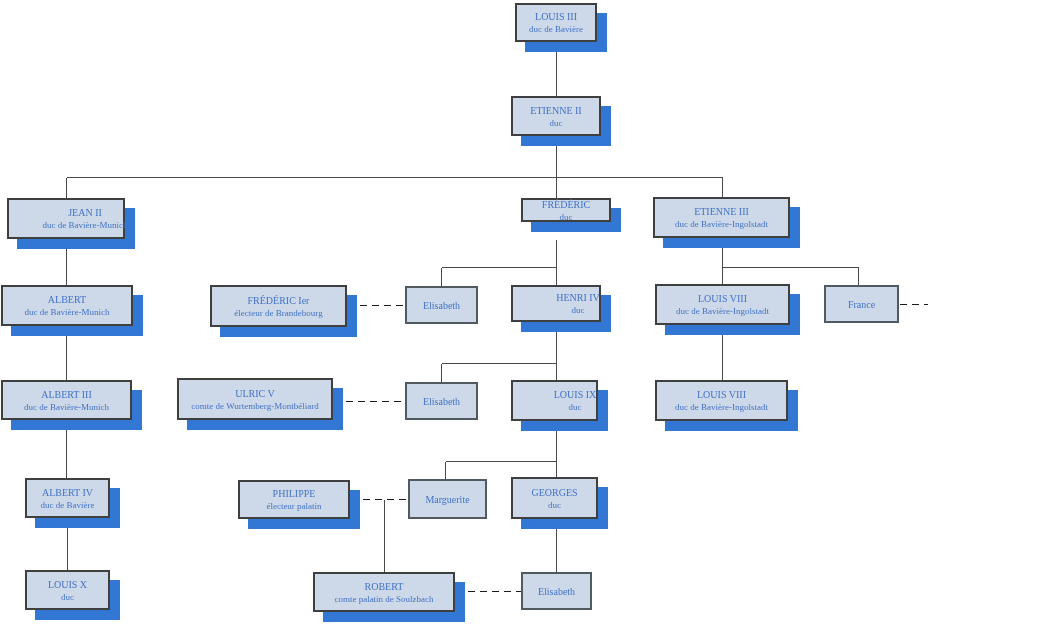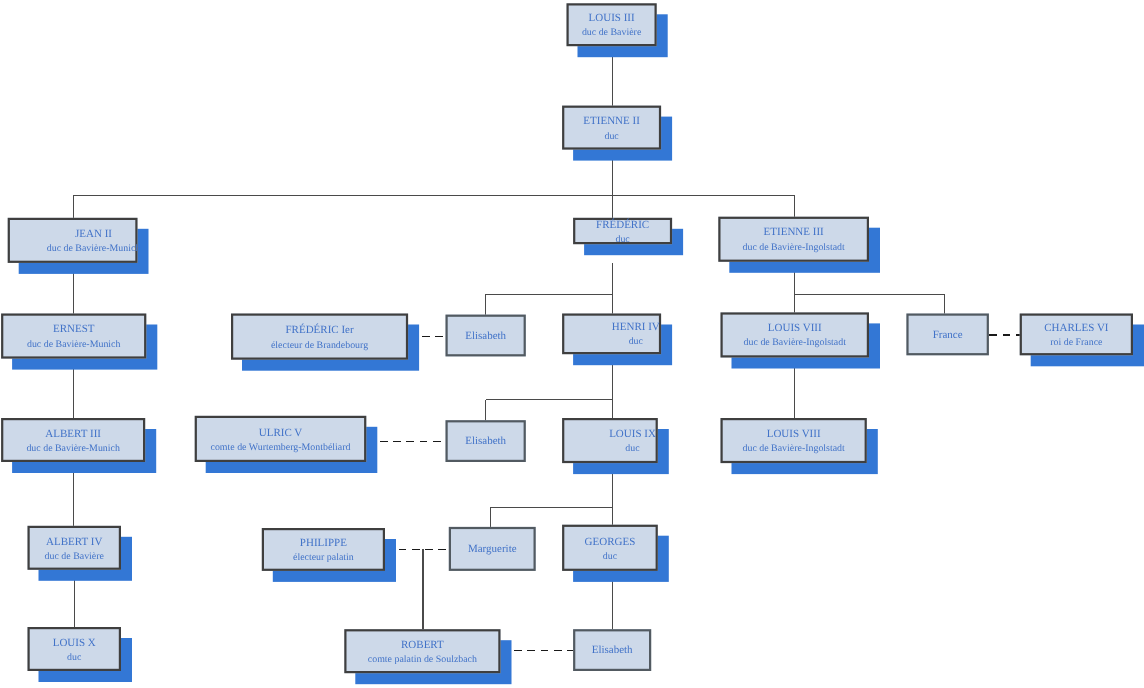--- a/index.html
+++ b/index.html
@@ -104,44 +104,40 @@
     </div>
     <div class="node shadow" style="left: 521px; top: 198px; width: 90px; height: 24px; justify-content: center;">
       <div class="name">FRÉDÉRIC</div>
       <div class="sub">duc</div>
     </div>
     <div class="node shadow" style="left: 653px; top: 197px; width: 137px; height: 41px;">
       <div class="name">ETIENNE III</div>
       <div class="sub">duc de Bavière-Ingolstadt</div>
     </div>
     <div class="node shadow" style="left: 1px; top: 285px; width: 132px; height: 41px;">
-      <div class="name">ERNEST</div>
+      <div class="name">ALBERT</div>
       <div class="sub">duc de Bavière-Munich</div>
     </div>
-    <div class="node shadow" style="left: 210px; top: 285px; width: 161px; height: 42px;">
+    <div class="node shadow" style="left: 210px; top: 285px; width: 137px; height: 42px;">
       <div class="name">FRÉDÉRIC Ier</div>
       <div class="sub">électeur de Brandebourg</div>
     </div>
     <div class="node" style="left: 405px; top: 286px; width: 73px; height: 38px;">
       <div class="name">Elisabeth</div>
     </div>
     <div class="node shadow" style="left: 511px; top: 285px; width: 90px; height: 37px; padding-left: 44px;">
       <div class="name">HENRI IV</div>
       <div class="sub">duc</div>
     </div>
     <div class="node shadow" style="left: 655px; top: 284px; width: 135px; height: 41px;">
       <div class="name">LOUIS VIII</div>
       <div class="sub">duc de Bavière-Ingolstadt</div>
     </div>
     <div class="node" style="left: 824px; top: 285px; width: 75px; height: 38px;">
       <div class="name">France</div>
-    </div>
-    <div class="node shadow" style="left: 927px; top: 285px; width: 103px; height: 38px;">
-      <div class="name">CHARLES VI</div>
-      <div class="sub">roi de France</div>
     </div>
     <div class="node shadow" style="left: 1px; top: 380px; width: 131px; height: 40px;">
       <div class="name">ALBERT III</div>
       <div class="sub">duc de Bavière-Munich</div>
     </div>
     <div class="node shadow" style="left: 177px; top: 378px; width: 156px; height: 42px;">
       <div class="name">ULRIC V</div>
       <div class="sub">comte de Wurtemberg-Montbéliard</div>
     </div>
     <div class="node" style="left: 405px; top: 382px; width: 73px; height: 38px;">

